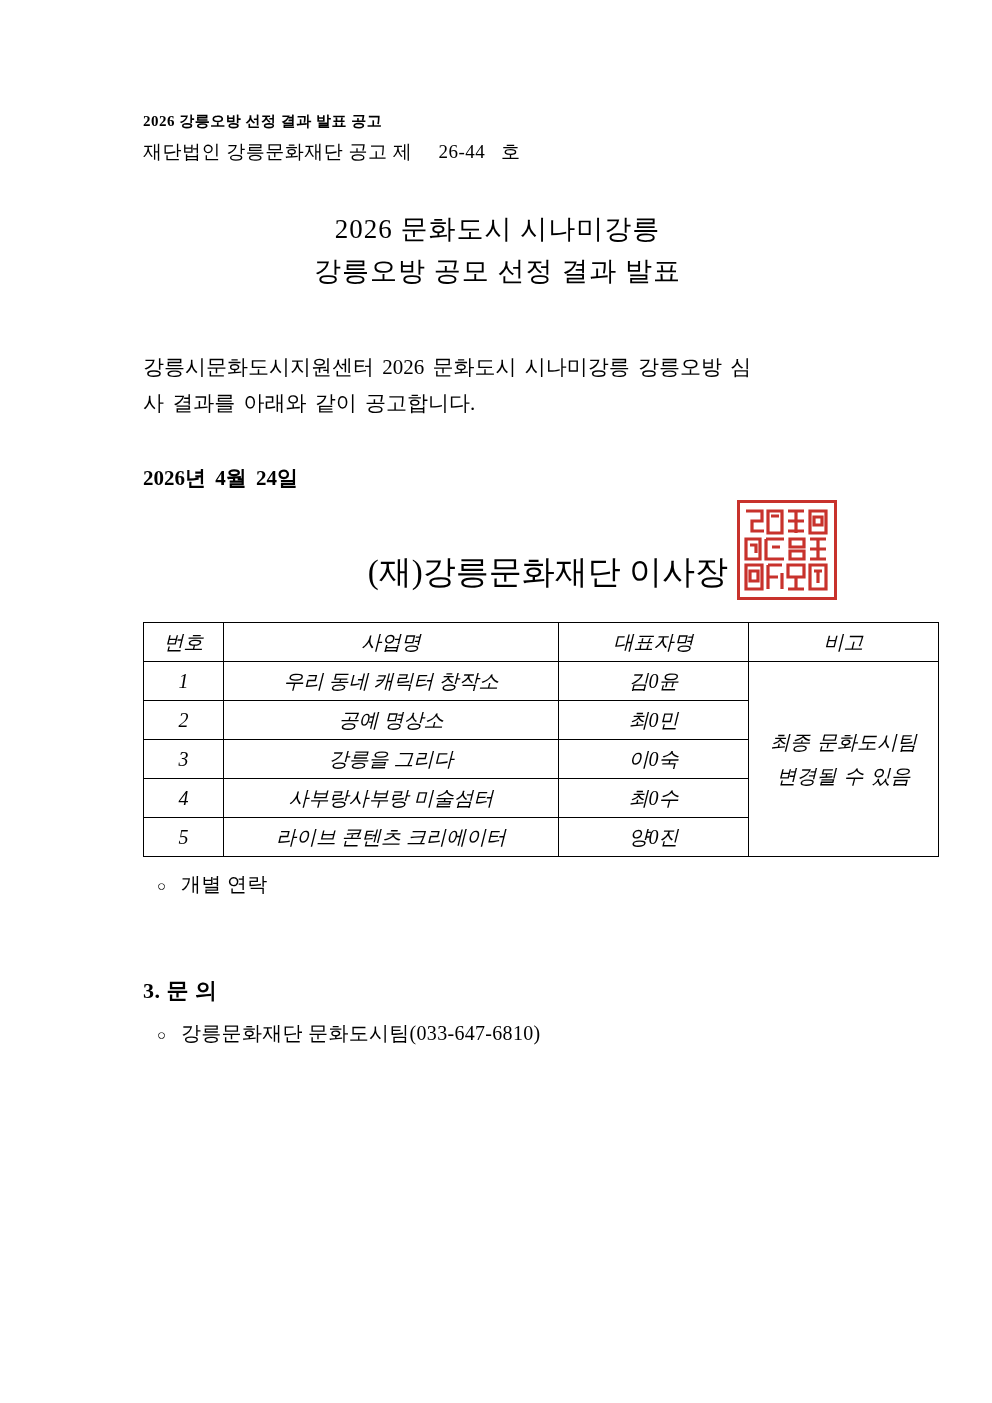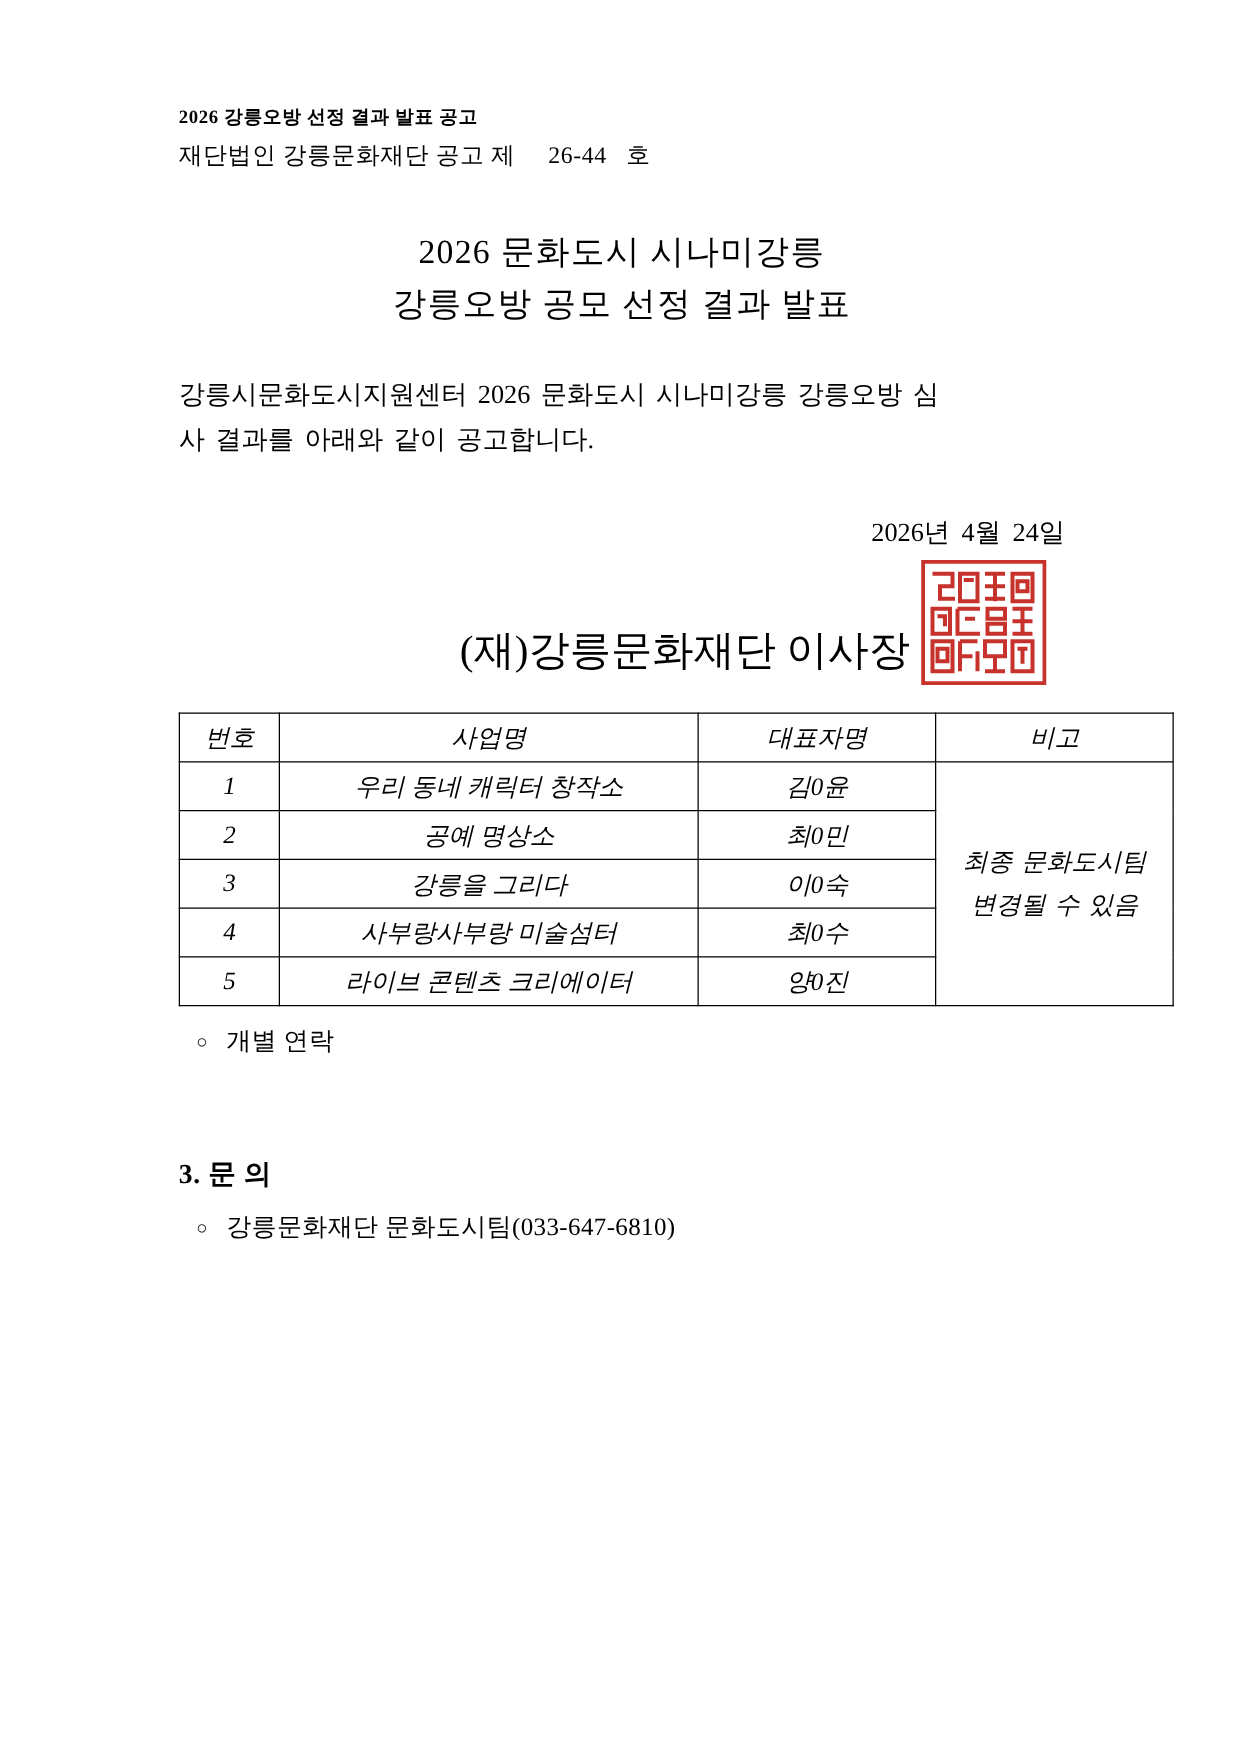--- a/index.html
+++ b/index.html
@@ -13,21 +13,21 @@
     font-family: "Liberation Serif", "DejaVu Serif", serif;
     color: #000000;
     position: relative;
     overflow: hidden;
   }
   .page {
     position: relative;
     width: 992px;
     height: 1403px;
     box-sizing: border-box;
-    padding: 84px 140px 0 143px;
+    padding: 112px 140px 0 143px;
   }
   .doc-header-title {
     font-size: 15px;
     font-weight: bold;
     letter-spacing: 0.5px;
     margin: 0 0 8px 0;
   }
   .doc-number {
     font-size: 19px;
     letter-spacing: 0.5px;
@@ -37,35 +37,36 @@
   .title-block {
     text-align: center;
     margin-top: 44px;
   }
   .title-line {
     font-size: 27px;
     letter-spacing: 1px;
     line-height: 1.55;
   }
   .intro {
-    margin-top: 32px;
+    margin-top: 56px;
     font-size: 21px;
     line-height: 1.75;
     text-align: justify;
     text-justify: inter-word;
     word-spacing: 3px;
   }
   .intro .l2 {
     display: block;
   }
   .date-line {
-    text-align: right;
+    text-align: left;
     margin-top: 42px;
     font-size: 21px;
     word-spacing: 4px;
+    font-weight: bold;
   }
   .signature-row {
     margin-top: 40px;
     position: relative;
     height: 70px;
   }
   .signature {
     position: absolute;
     right: 124px;
     top: 18px;

